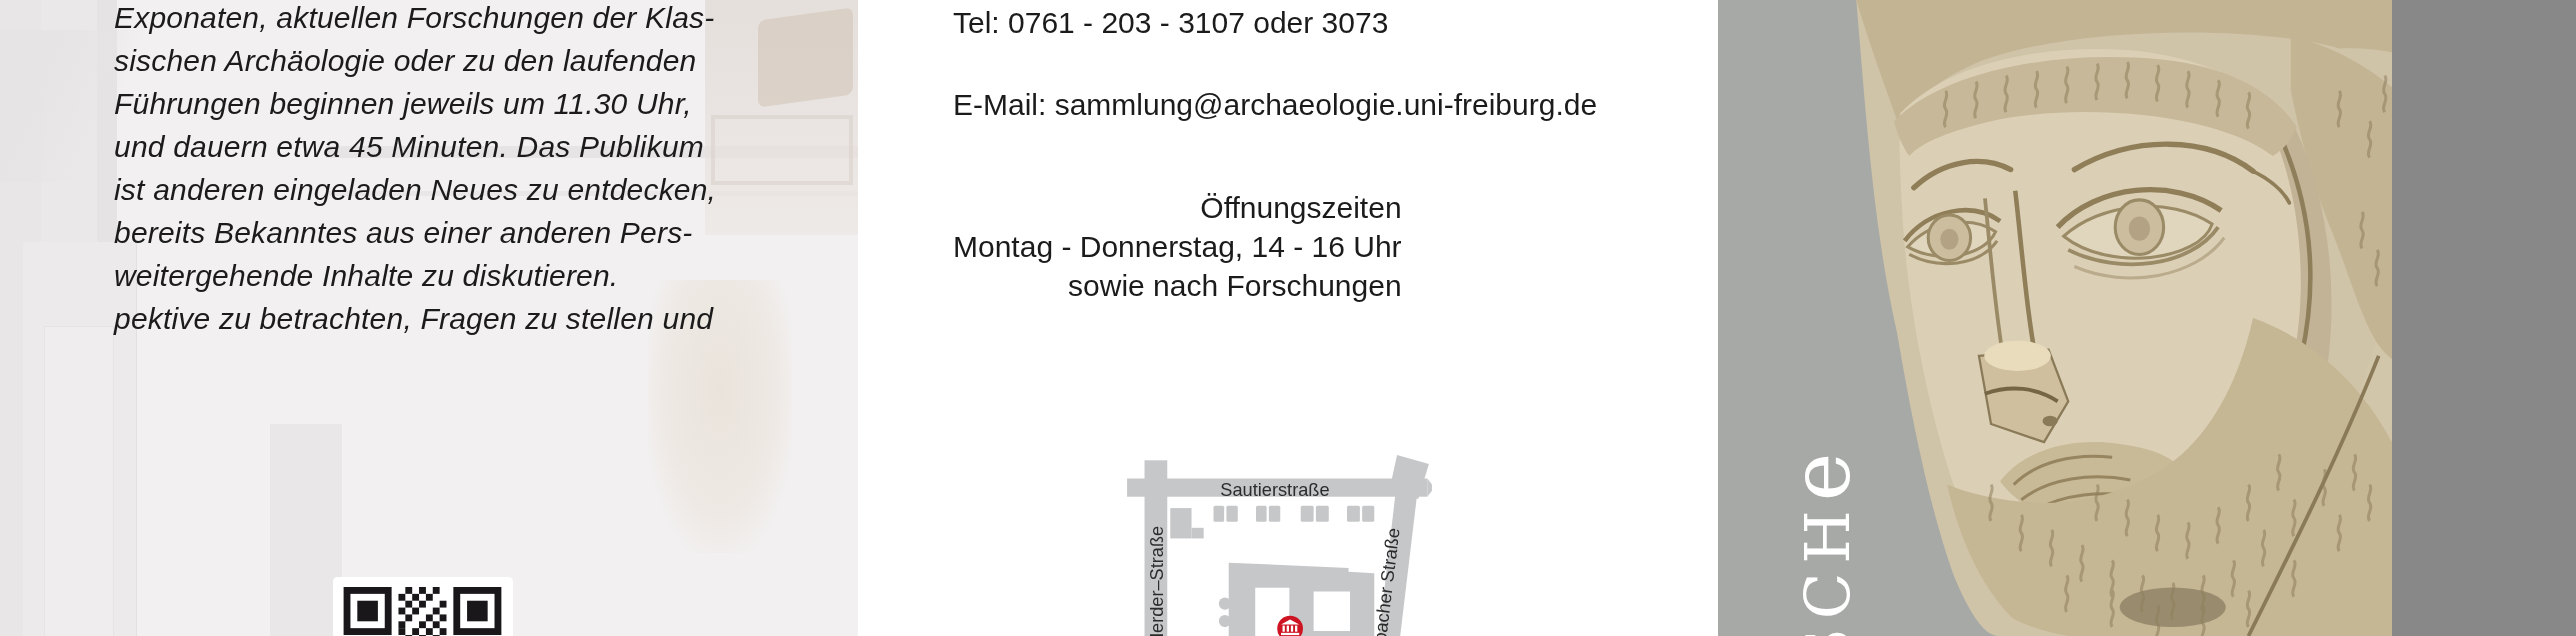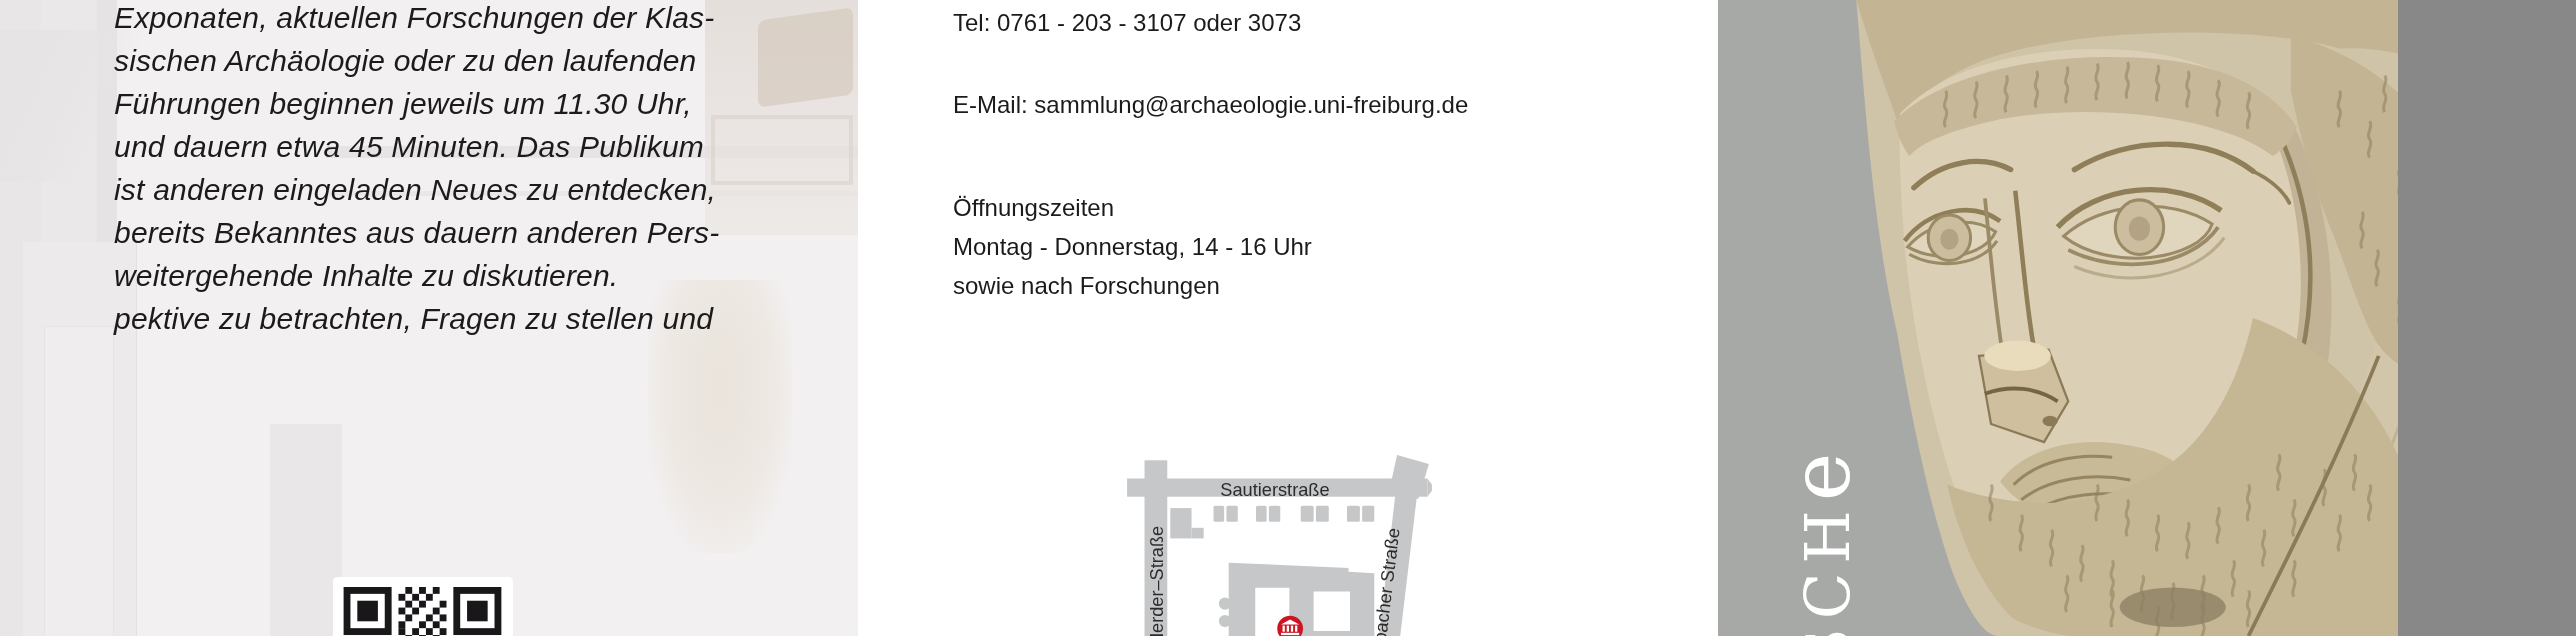--- a/index.html
+++ b/index.html
@@ -1,20 +1,19 @@
 <!DOCTYPE html>
 <html style="font-size:12px"><head>
 <meta charset="utf-8">
 <style>
   html,body{margin:0;padding:0;background:#888;}
   #stage{
     position:relative;width:2392px;height:636px;overflow:hidden;
     background:#f2f0f1;
     font-family:"Liberation Sans", sans-serif;
-    padding-left:6px;
   }
   #stage *{box-sizing:border-box;}
   .abs{position:absolute;}
 
   
   #left-panel{left:0;top:0;width:858px;height:636px;background:#f2f0f1;overflow:hidden;}
   .ph{position:absolute;pointer-events:none;}
   .ph-s1{left:0;top:0;width:41px;height:636px;background:#e9e6e8;}
   .ph-s2{left:41px;top:0;width:56px;height:636px;background:#ebe8ea;}
   .ph-s3{left:97px;top:0;width:19.7px;height:636px;background:#e6e3e5;}
@@ -36,25 +35,25 @@
     letter-spacing:0.2px;
   }
   #left-text .pline{white-space:nowrap;}
 
   
   #qr-pad{left:333px;top:577px;width:180px;height:59px;background:#ffffff;border-radius:4.5px 4.5px 0 0;}
   #qr-svg{position:absolute;left:9.8px;top:9.8px;}
 
   
   #middle-panel{left:858px;top:0;width:860px;height:636px;background:#ffffff;overflow:hidden;}
-  .mtext{position:absolute;left:95px;color:#1b1b1b;font-size:24px;line-height:39px;}
+  .mtext{position:absolute;left:95px;color:#1b1b1b;font-size:30px;line-height:39px;}
   #tel-line{top:3px;}
   #email-block{top:85px;}
   #hours-block{top:188px;line-height:39px;}
-  .mtext div{white-space:nowrap;}
+  .mtext div{white-space:nowrap;text-align:right;}
 
   #map-box{left:269px;top:455px;width:305px;height:182px;}
 
   
   #right-panel{left:1718px;top:0;width:858px;height:636px;background:#a7a9a6;overflow:hidden;}
   #vertical-title{
     position:absolute;left:62px;top:670px;
     transform:rotate(-90deg);transform-origin:0 0;
     white-space:nowrap;
     font-family:"DejaVu Serif", serif;
@@ -81,21 +80,21 @@
     <div class="ph ph-shelf"></div>
     <div class="ph ph-art"></div>
     <div class="ph ph-frame"></div>
 
     <div id="left-text" class="abs">
       <div class="pline">Exponaten, aktuellen Forschungen der Klas-</div>
       <div class="pline">sischen Archäologie oder zu den laufenden</div>
       <div class="pline">Führungen beginnen jeweils um 11.30 Uhr,</div>
       <div class="pline">und dauern etwa 45 Minuten. Das Publikum</div>
       <div class="pline">ist anderen eingeladen Neues zu entdecken,</div>
-      <div class="pline">bereits Bekanntes aus dauern anderen Pers-</div>
+      <div class="pline">bereits Bekanntes aus einer anderen Pers-</div>
       <div class="pline">weitergehende Inhalte zu diskutieren.</div>
       <div class="pline">pektive zu betrachten, Fragen zu stellen und</div>
     </div>
 
     <div id="qr-pad" class="abs">
       <svg id="qr-svg" width="161" height="49" viewBox="0 0 212 65">
           <rect x="0" y="0" width="63.699999999999996" height="63.699999999999996" fill="#1a171b"></rect>
           <rect x="9.1" y="9.1" width="45.5" height="45.5" fill="#fff"></rect>
           <rect x="18.2" y="18.2" width="27.299999999999997" height="27.299999999999997" fill="#1a171b"></rect>
           <rect x="145.6" y="0" width="63.699999999999996" height="63.699999999999996" fill="#1a171b"></rect>

